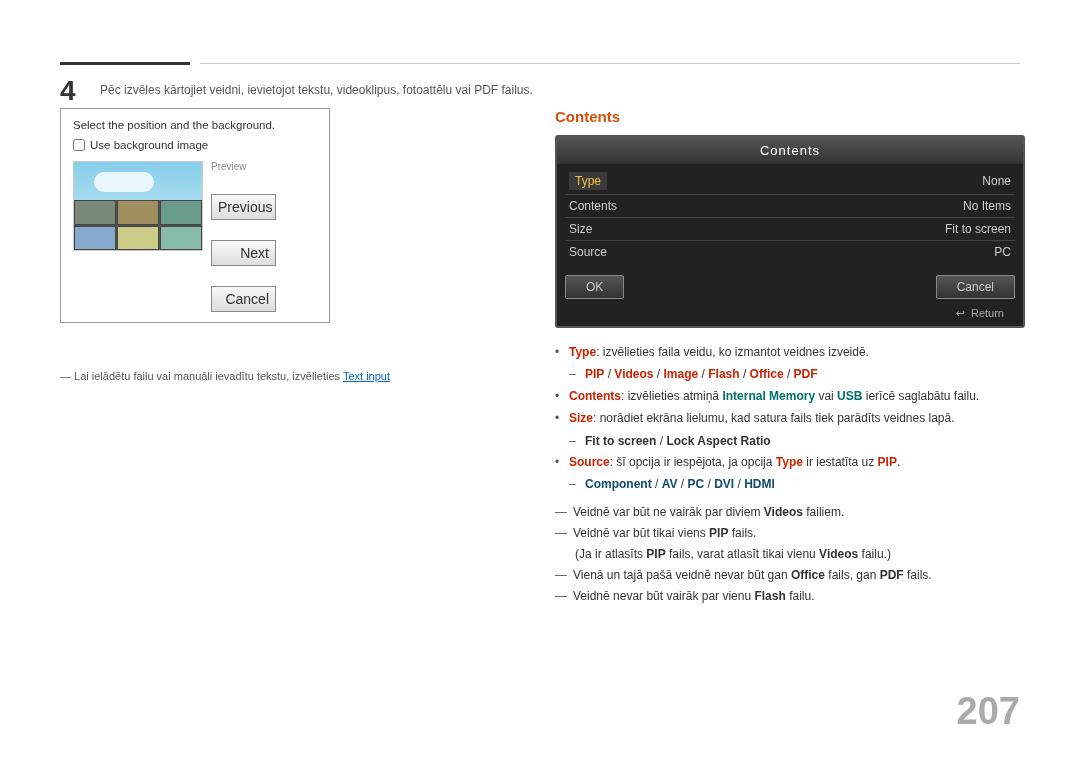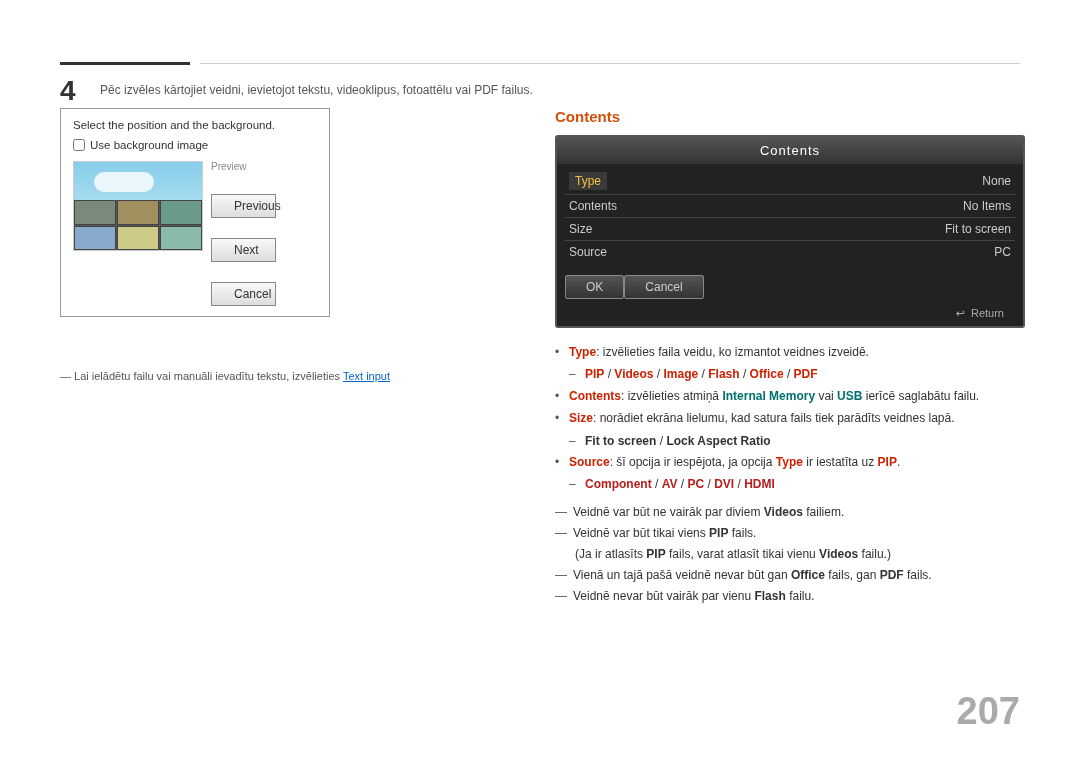--- a/index.html
+++ b/index.html
@@ -157,22 +157,22 @@
     }
 
     .buttons-col {
       display: flex;
       flex-direction: column;
       gap: 20px;
     }
 
     .dialog-btn {
       width: 65px;
-      padding: 4px 22px;
-      font-size: 12px;
+      padding: 4px 6px;
+      font-size: 14px;
       border: 1px solid #888;
       background: linear-gradient(to bottom, #f8f8f8, #ddd);
       cursor: pointer;
       text-align: right;
       color: #333;
     }
 
     .preview-btn-label {
       font-size: 10px;
       color: #888;
@@ -248,21 +248,22 @@
       padding: 2px 6px;
     }
 
     .contents-row .row-value {
       color: #ccc;
       font-size: 12px;
     }
 
     .contents-dialog-buttons {
       display: flex;
-      justify-content: flex-start;
+      justify-content: space-between;
+      gap: 10px;
       padding: 8px;
     }
 
     .dialog-action-btn {
       padding: 4px 20px;
       font-size: 12px;
       background: linear-gradient(to bottom, #555, #333);
       color: #ccc;
       border: 1px solid #888;
       border-radius: 2px;
@@ -307,21 +308,21 @@
     }
 
     .sub-dash {
       color: #555;
       min-width: 10px;
     }
 
     .bold { font-weight: bold; }
     .red { color: #cc2200; }
     .teal { color: #007070; }
-    .blue { color: #b91c1c; }
+    .blue { color: #0c4a6e; }
 
     
     .note-line {
       display: flex;
       align-items: flex-start;
       gap: 6px;
       font-size: 12px;
       margin-bottom: 3px;
       color: #333;
       line-height: 1.5;

